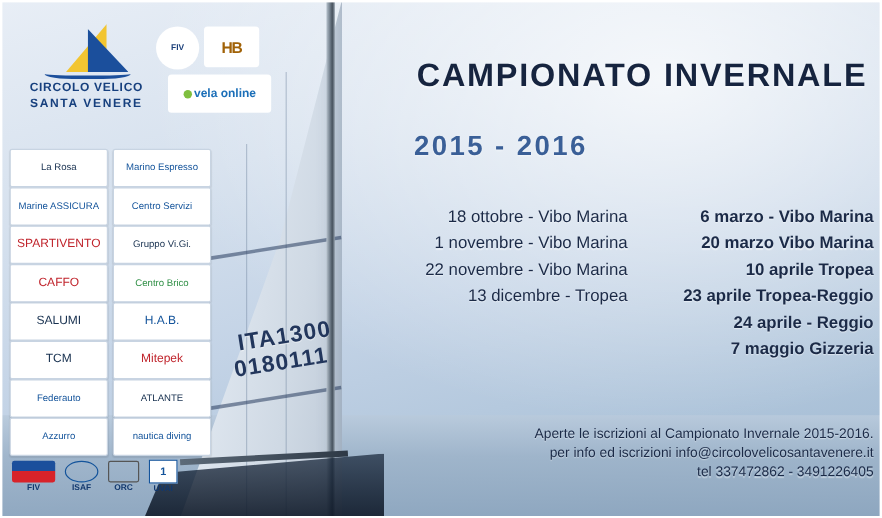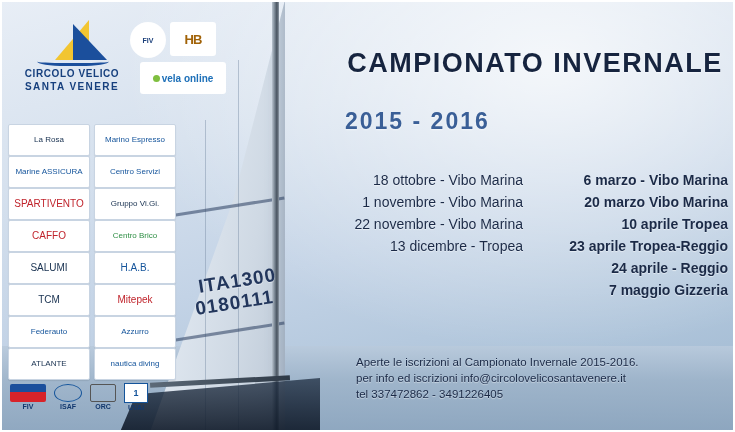--- a/index.html
+++ b/index.html
@@ -80,21 +80,21 @@
     display:flex;justify-content:space-between;gap:10px;
   }
   .date-col{display:flex;flex-direction:column;gap:6px;}
   .date-col.left{align-items:flex-end;width:205px;}
   .date-col.right{align-items:flex-end;width:190px;font-weight:bold;}
   .date-item{
     color:#1b2a47;font-size:14px;white-space:nowrap;
     text-shadow:0 1px 1px rgba(255,255,255,.55);
   }
   .footer{
-    position:absolute;left:356px;top:356px;width:372px;
+    position:absolute;left:356px;top:356px;width:372px;text-align:right;
   }
   .footer-line{
     color:#1b2a47;font-size:11.5px;margin-bottom:4px;
     text-shadow:0 1px 1px rgba(255,255,255,.5);
   }
 
   
   .club-logo{
     position:absolute;left:8px;top:18px;width:128px;height:92px;
     text-align:center;
@@ -221,22 +221,22 @@
     <div class="sp blue">Centro Servizi</div>
     <div class="sp red big">SPARTIVENTO</div>
     <div class="sp dark">Gruppo Vi.Gi.</div>
     <div class="sp red big">CAFFO</div>
     <div class="sp green">Centro Brico</div>
     <div class="sp dark big">SALUMI</div>
     <div class="sp blue big">H.A.B.</div>
     <div class="sp dark big">TCM</div>
     <div class="sp red big">Mitepek</div>
     <div class="sp blue">Federauto</div>
+    <div class="sp dark">ATLANTE</div>
     <div class="sp blue">Azzurro</div>
-    <div class="sp dark">ATLANTE</div>
     <div class="sp blue">nautica diving</div>
   </div>
 
   <div class="fed-row">
     <div class="fed">
       <div class="fiv-mark"></div>
       <span>FIV</span>
     </div>
     <div class="fed">
       <div class="isaf-mark"></div>

